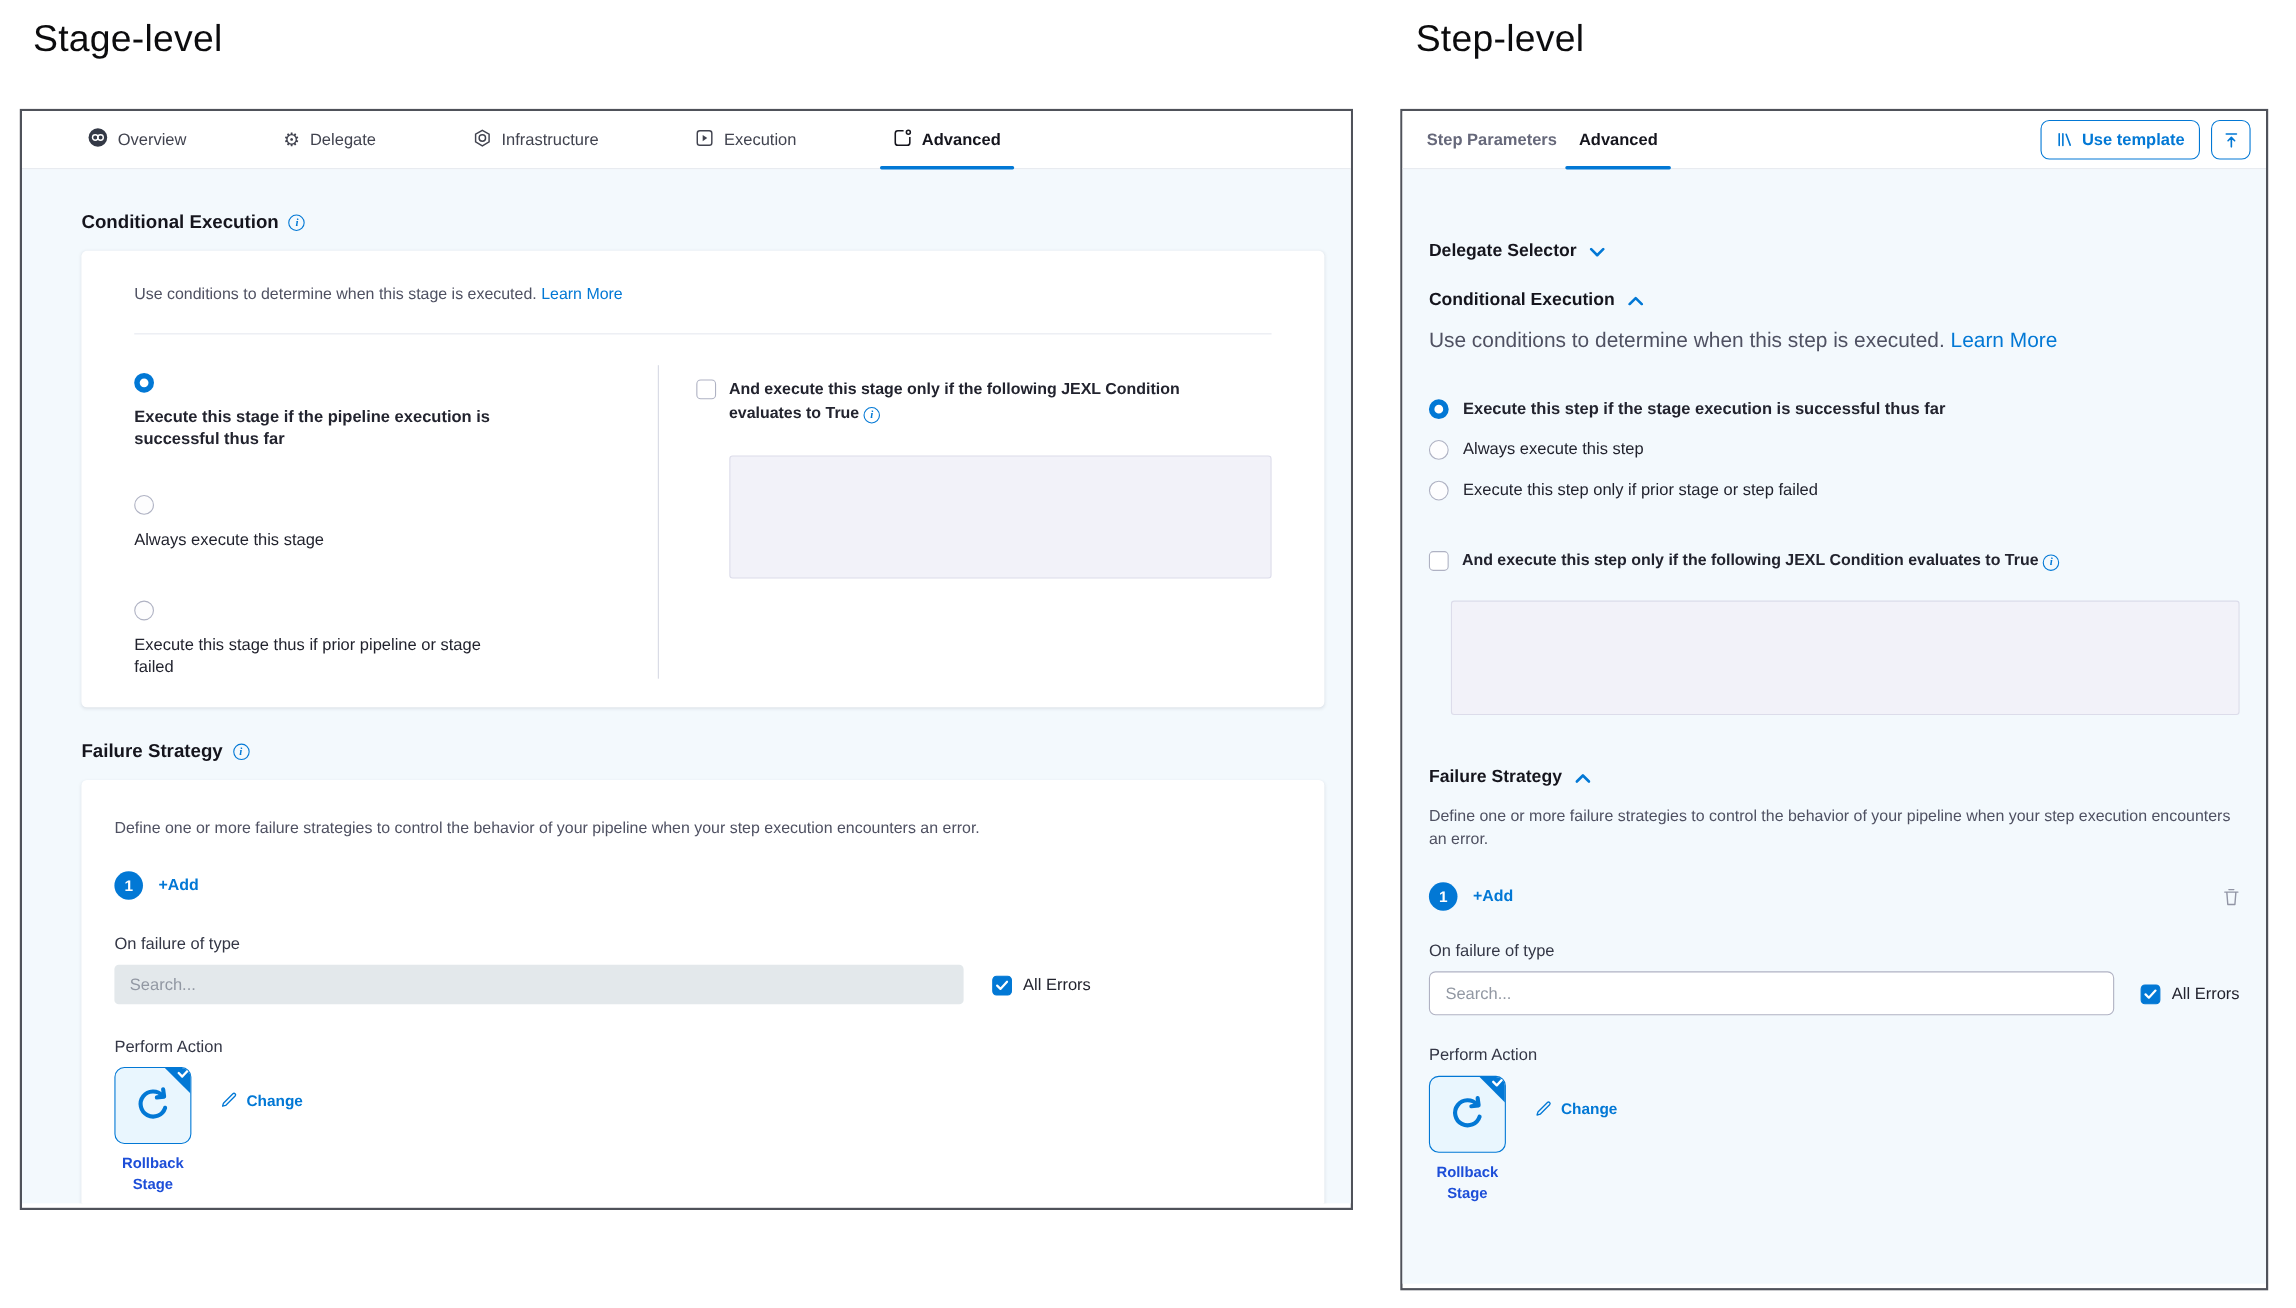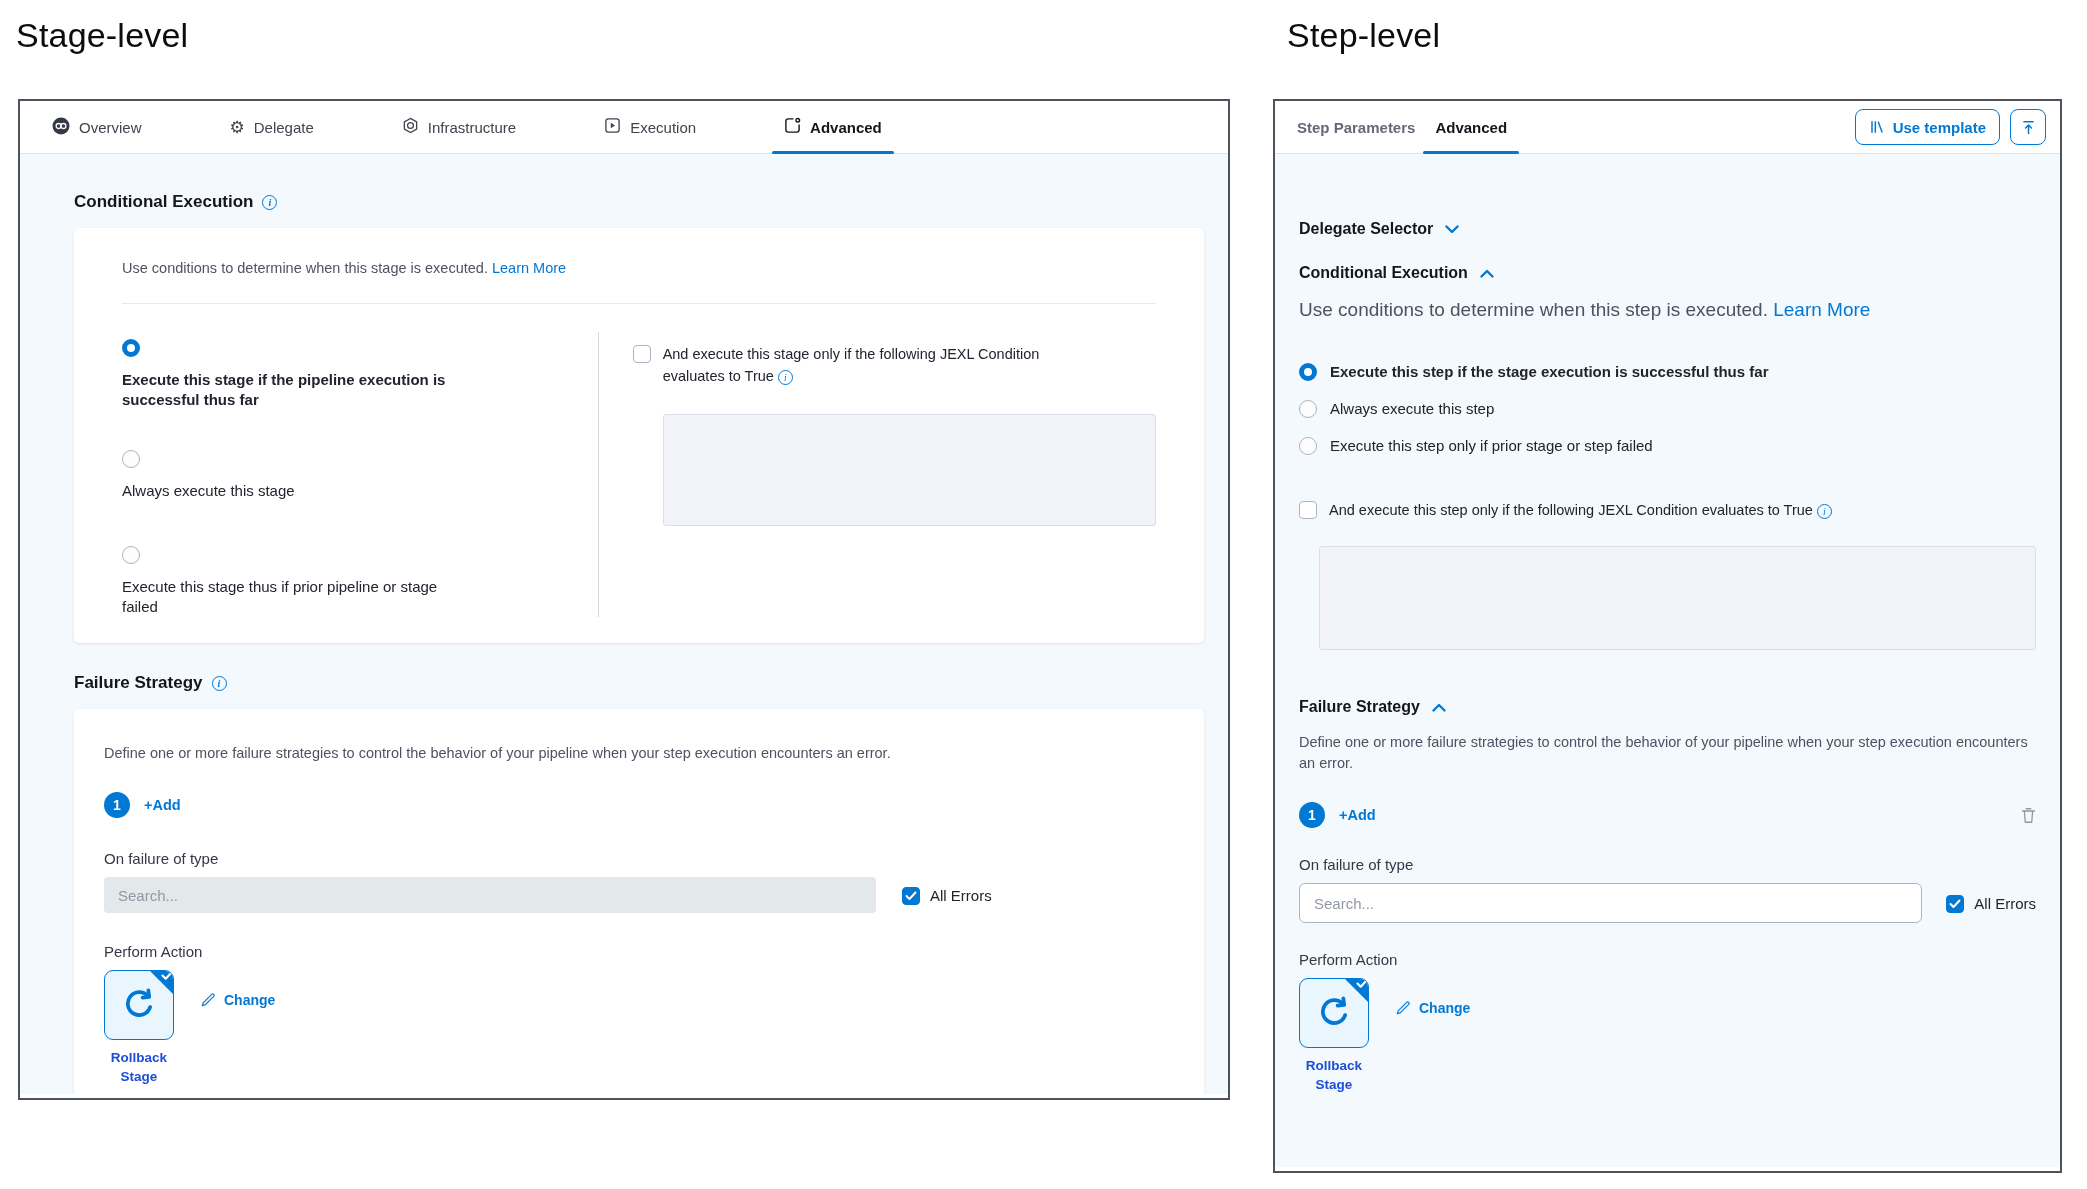--- a/index.html
+++ b/index.html
@@ -1,27 +1,27 @@
 <!DOCTYPE html>
 <html><head>
 <meta charset="utf-8">
 <style>
   * { box-sizing: border-box; margin: 0; padding: 0; }
   html,body { width:2087px; height:1189px; background:#ffffff; font-family:"Liberation Sans",sans-serif; position:relative; overflow:hidden; }
 
   .page-title { position:absolute; top:16px; font-size:34px; color:#0c0c0e; letter-spacing:.2px; }
-  #stage-title { left:16px; }
+  #stage-title { left:30px; }
   #step-title  { left:1287px; }
 
   .panel { position:absolute; top:99px; background:#fff; border:2px solid #4f525a; }
   #stage-panel { left:18px;   width:1212px; height:1001px; }
   #step-panel  { left:1273px; width:789px;  height:1074px; }
 
   .tabbar { height:53px; background:#fff; border-bottom:1px solid #dfe3ea; display:flex; align-items:center; }
-  #stage-panel .tabbar { padding:0 16px 0 32px; gap:88px; }
+  #stage-panel .tabbar { padding:0 16px 0 60px; gap:88px; }
   #step-panel  .tabbar { padding:0 14px 0 22px; gap:20px; }
   .tab { display:flex; align-items:center; gap:9px; height:100%; position:relative; font-size:15px; color:#41434f; cursor:pointer; white-space:nowrap; }
   .tab.active { font-weight:700; color:#15151d; }
   .tab.active::after { content:""; position:absolute; left:-12px; right:-12px; bottom:-1px; height:3px; background:#0278d5; border-radius:2px; }
   .step-tab { font-size:15px; font-weight:700; color:#66687a; }
   .step-tab.active { color:#15151d; }
 
   .toolbar { margin-left:auto; display:flex; align-items:center; gap:10px; }
   .btn-outline { display:flex; align-items:center; gap:8px; height:36px; padding:0 13px; border:1.5px solid #0278d5; border-radius:8px; background:#fff; color:#0278d5; font-weight:700; font-size:15px; cursor:pointer; white-space:nowrap; }
   .btn-square { width:36px; height:36px; border:1.5px solid #0278d5; border-radius:8px; background:#fff; display:flex; align-items:center; justify-content:center; cursor:pointer; }
@@ -54,21 +54,21 @@
   .radio { width:18px; height:18px; border-radius:50%; border:1.5px solid #afb2c3; background:#fdfdfe; flex:none; margin-top:1px; }
   .radio.selected { border:5.5px solid #0278d5; background:#fff; }
   .radio-label { font-size:15px; font-weight:500; color:#22232e; line-height:1.35; }
   .radio-row.selected .radio-label { font-weight:700; }
   #stage-panel .radio-label { max-width:330px; }
 
   .checkbox { width:18px; height:18px; border-radius:4px; border:1.5px solid #afb2c3; background:#fff; flex:none; margin-top:1px; cursor:pointer; }
   .checkbox.checked { background:#0278d5; border-color:#0278d5; display:flex; align-items:center; justify-content:center; }
 
   .jexl-row { display:flex; align-items:flex-start; gap:12px; }
-  .jexl-label { font-size:14.5px; font-weight:400; color:#22232e; line-height:1.5; }
+  .jexl-label { font-size:14.5px; font-weight:700; color:#22232e; line-height:1.5; }
   #stage-panel .jexl-label { max-width:420px; }
   .jexl-box { display:block; margin-top:26px; height:112px; background:#f2f2f9; border:1px solid #dcdcea; border-radius:3px; resize:none; outline:none; }
   #stage-panel .jexl-box { margin-left:30px; width:calc(100% - 30px); }
   #step-panel  .jexl-box { margin:24px 0 0 20px; width:calc(100% - 20px); height:104px; }
 
   #stage-fail-heading { margin-top:30px; }
 
   .badge-row { display:flex; align-items:center; gap:14px; margin-top:28px; }
   .badge { width:26px; height:26px; border-radius:50%; background:#0278d5; color:#fff; font-size:14px; font-weight:700; display:flex; align-items:center; justify-content:center; cursor:pointer; }
   .add-link { font-size:14.5px; font-weight:700; color:#0278d5; cursor:pointer; }

